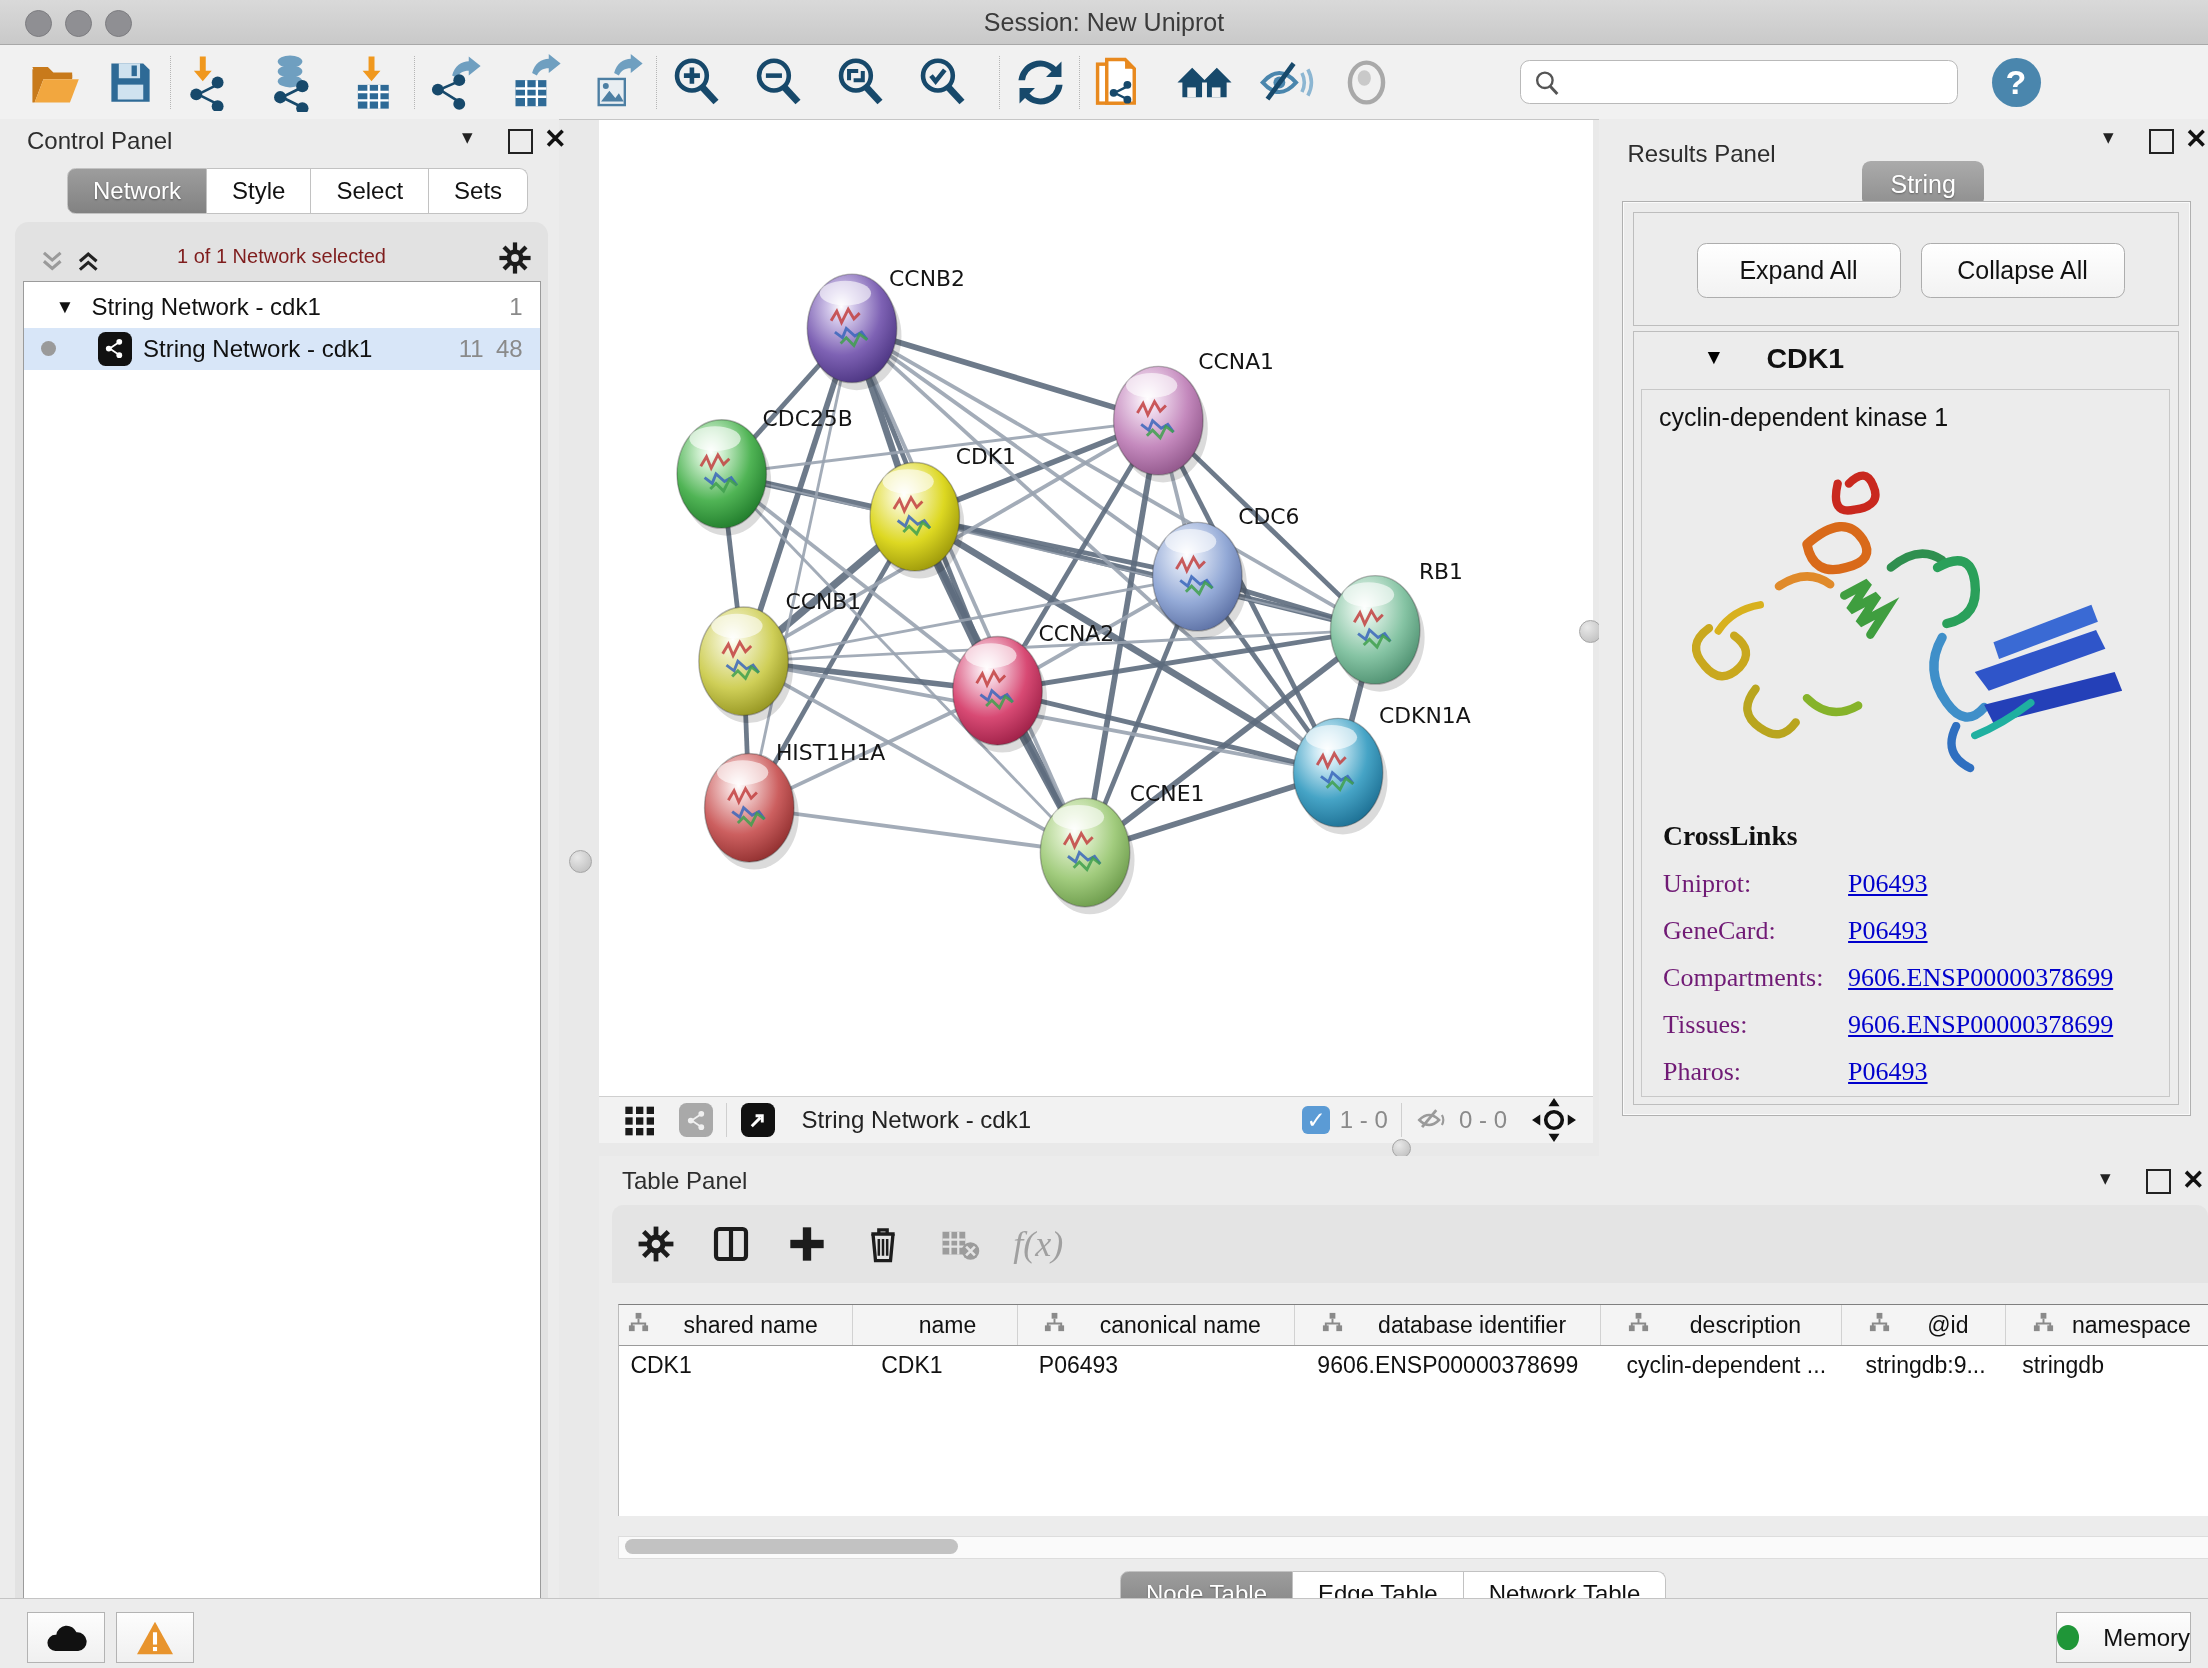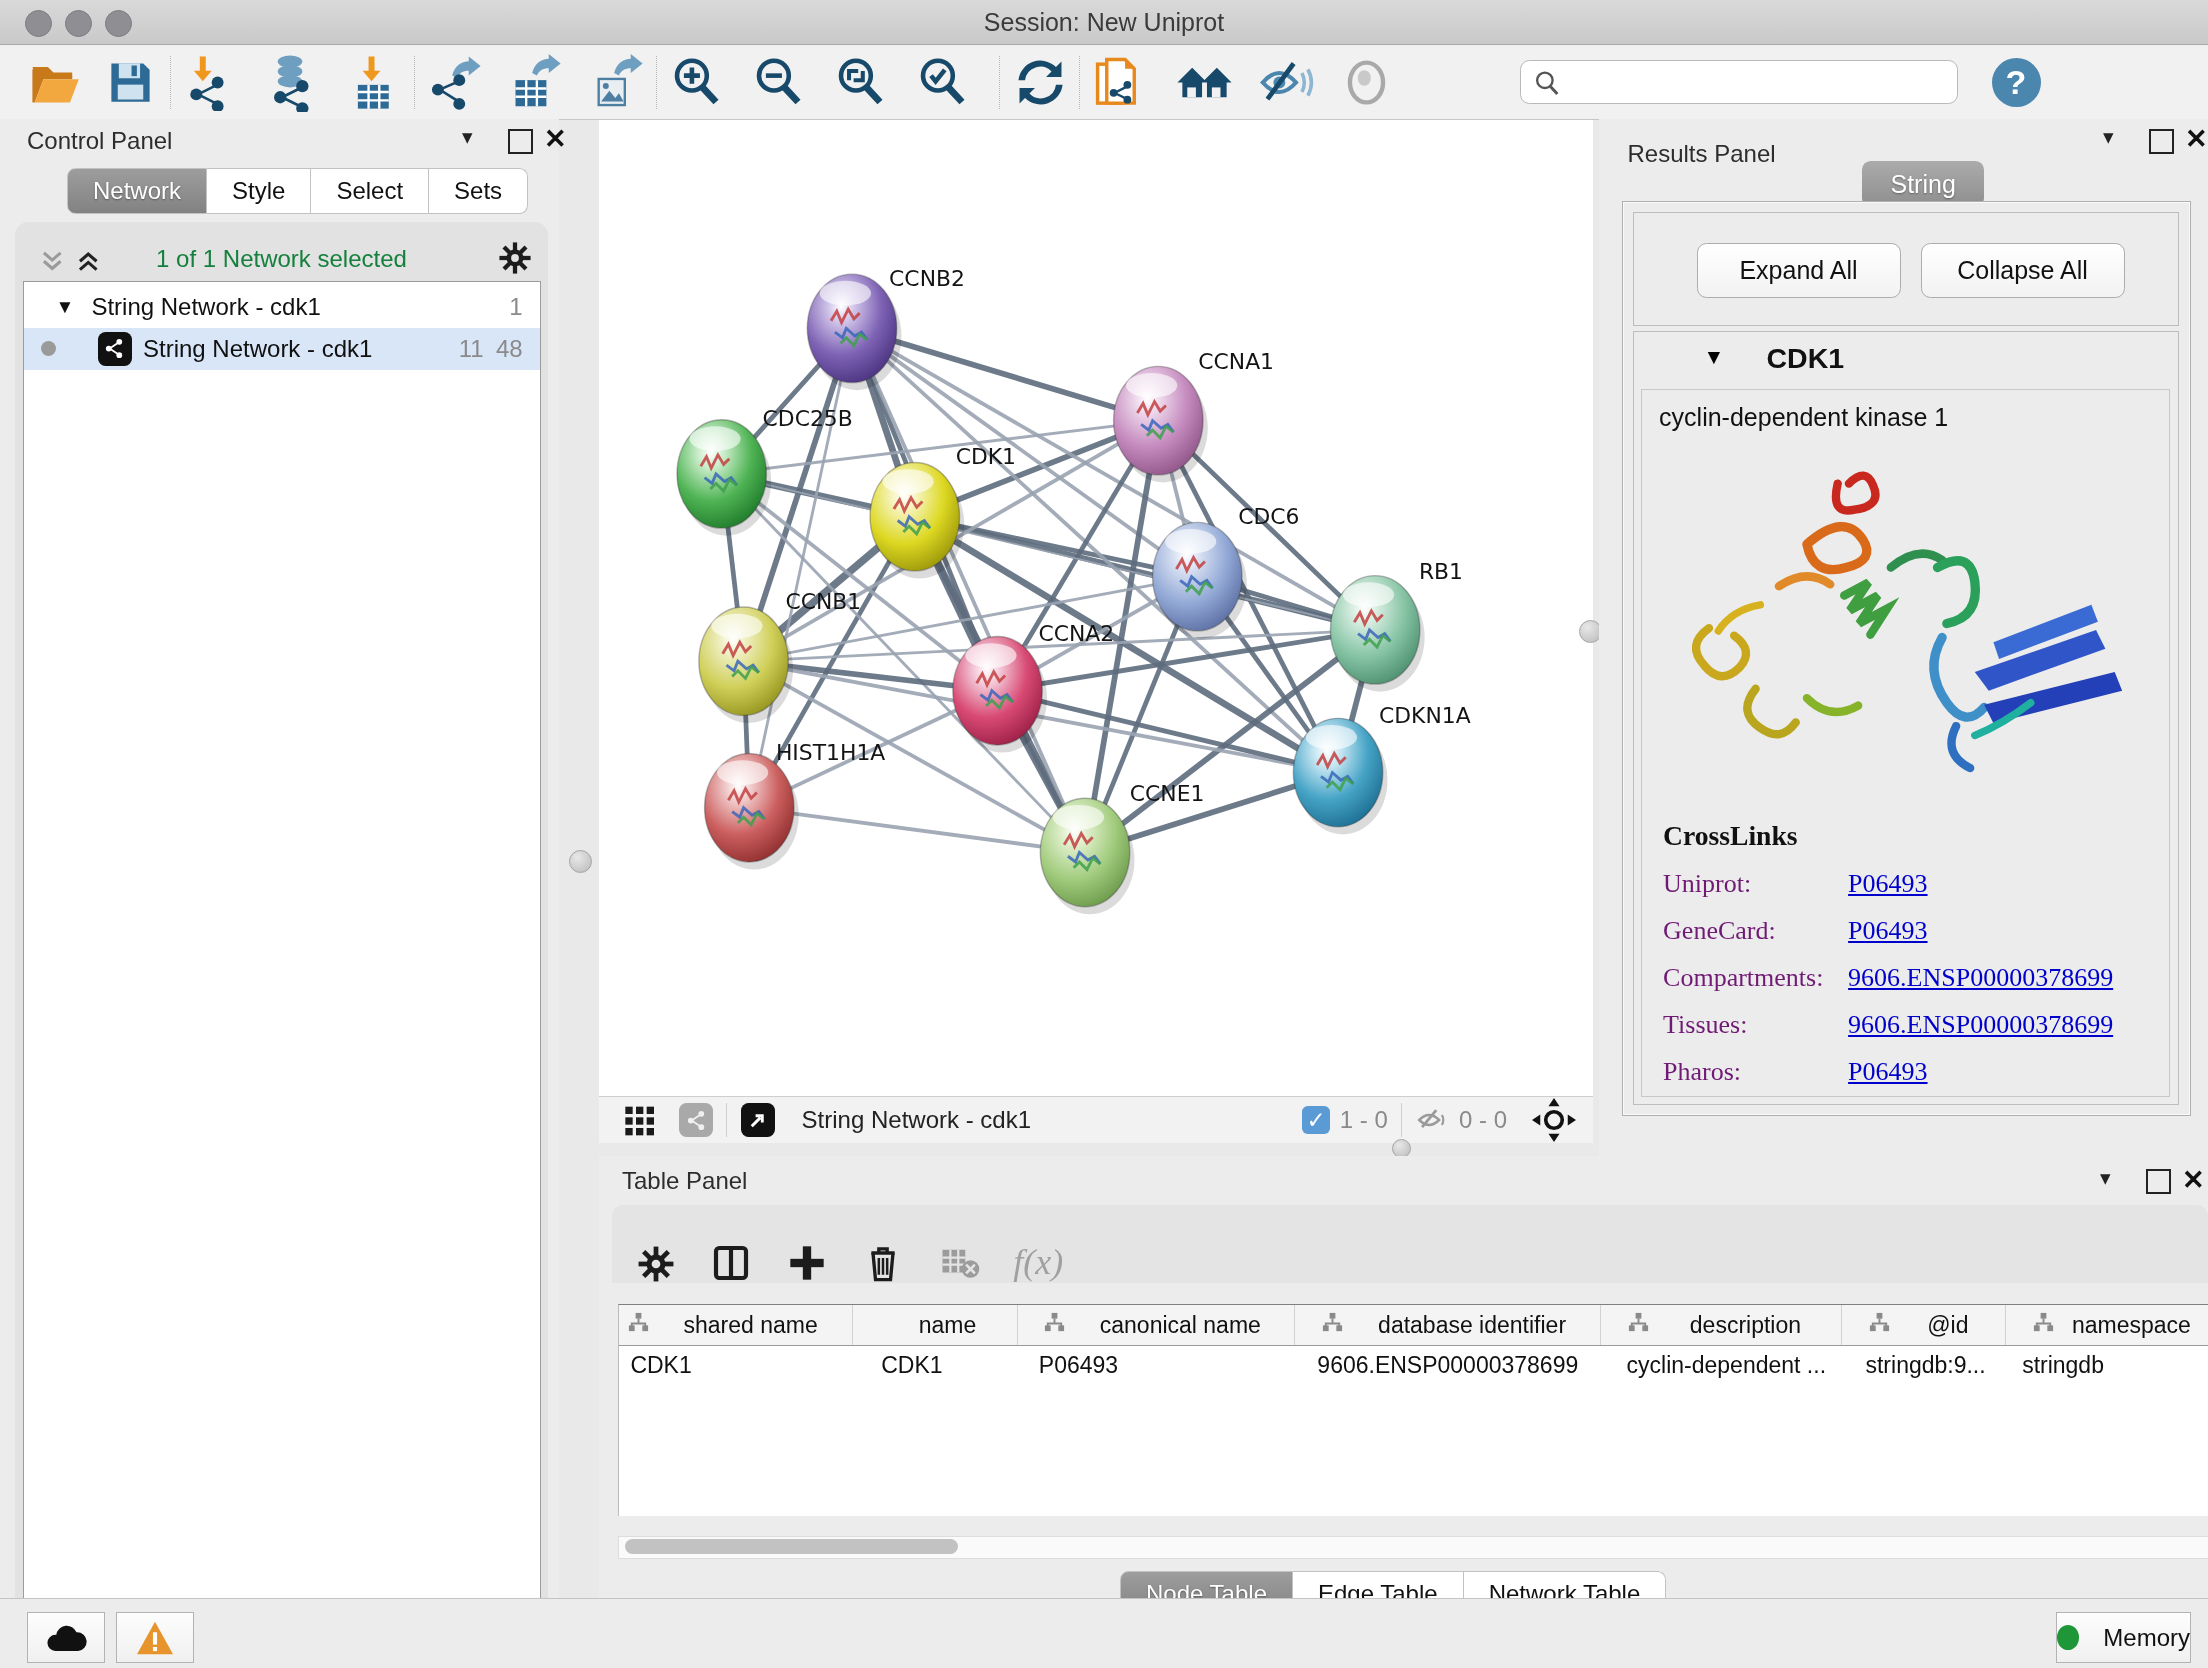--- a/index.html
+++ b/index.html
@@ -28,21 +28,21 @@
   .seg-tab{height:44px;line-height:44px;padding:0 25px;font-size:24px;background:#fff;color:#111;border:1px solid #c2c2c2;border-left:none;}
   .seg-tab:first-child{border-left:1px solid #c2c2c2;border-radius:8.6px 0 0 8.6px;}
   .seg-tab:last-child{border-radius:0 8.6px 8.6px 0;}
   .seg-tab.active{background:linear-gradient(#9d9d9d,#828282);color:#fff;text-shadow:0 1px 1.9px rgba(0,0,0,.4);}
 
   
   #control-panel{left:0;top:119px;width:559px;height:1479px;background:#ececec;}
   #cp-tabs{position:absolute;left:67px;top:49px;}
   #cp-sub{position:absolute;left:15px;top:103px;width:533px;height:1484px;background:#e2e2e2;border-radius:13.3px 13.3px 0 0;}
   #cp-toolrow{position:absolute;left:0;top:17px;width:100%;height:38px;}
-  #cp-summary{position:absolute;left:0;top:5.7px;width:100%;text-align:center;font-size:24px;color:#15803d;}
+  #cp-summary{position:absolute;left:0;top:5.7px;width:100%;text-align:center;font-size:20px;color:#7f1d1d;}
   #cp-list{position:absolute;left:7.6px;top:59px;width:516px;height:1408px;background:#fff;border:1.9px solid #9b9b9b;}
   .tree-row{position:relative;height:42px;font-size:24px;color:#111;display:flex;align-items:center;}
   .tree-row .cnt{position:absolute;color:#8a8a8a;}
   .tree-row.selected{background:#d8e6f8;}
   .share-tile{width:34px;height:34px;border-radius:7.6px;background:#111;display:flex;align-items:center;justify-content:center;}
 
   
   .handle-dot{width:21px;height:21px;border-radius:50%;background:radial-gradient(circle at 35% 30%,#e8e8e8,#b9b9b9);border:1px solid #a5a5a5;}
 
   
@@ -65,21 +65,21 @@
   #rp-content{position:absolute;left:7.6px;top:57px;width:527px;height:706px;border:1px solid #c8c8c8;background:#ececec;overflow:hidden;}
   #rp-desc{position:absolute;left:17px;top:13.3px;font-size:25px;color:#111;}
   #crosslinks{position:absolute;left:21px;top:430px;font-family:"Liberation Serif",serif;}
   #cl-title{font-size:27.6px;font-weight:bold;color:#111;}
   .cl-row{display:flex;margin-top:17px;font-size:26px;}
   .cl-label{width:185px;color:#701a75;}
   .cl-link{color:#0000cc;text-decoration:underline;}
 
   
   #table-panel{left:599px;top:1156px;width:1609px;height:442px;background:#ececec;}
-  #tp-toolbar{position:absolute;left:13.3px;top:49px;width:1596px;height:78px;background:#e4e4e4;border-radius:11.4px 11.4px 0 0;display:flex;align-items:flex-end;}
+  #tp-toolbar{position:absolute;left:13.3px;top:49px;width:1596px;height:78px;background:#e4e4e4;border-radius:11.4px 11.4px 0 0;display:flex;align-items:center;}
   #tp-table{position:absolute;left:19px;top:148px;width:1590px;height:211px;background:#fff;border-top:1.9px solid #7f7f7f;border-left:1px solid #bbb;}
   #tp-header{display:flex;height:40px;background:#f4f4f4;border-bottom:1.9px solid #9a9a9a;gap:18px;}
   .th{box-sizing:border-box;display:flex;align-items:center;border-right:1px solid #d2d2d2;font-size:23px;color:#111;padding-left:7.6px;overflow:hidden;white-space:nowrap;}
   .th .lbl{margin:0 auto;padding:0 5.7px;}
   #tp-row{display:flex;height:40px;}
   .td{box-sizing:border-box;font-size:23px;color:#111;padding:5.7px 0 0 11.4px;overflow:hidden;white-space:nowrap;}
   #tp-hscroll{position:absolute;left:19px;top:380px;width:1590px;height:21px;background:#fafafa;border:1px solid #ddd;}
   #tp-thumb{position:absolute;left:5.7px;top:1.9px;width:333px;height:15px;border-radius:7.6px;background:#c2c2c2;}
   #tp-tabs{position:absolute;left:521px;top:415px;}
 

